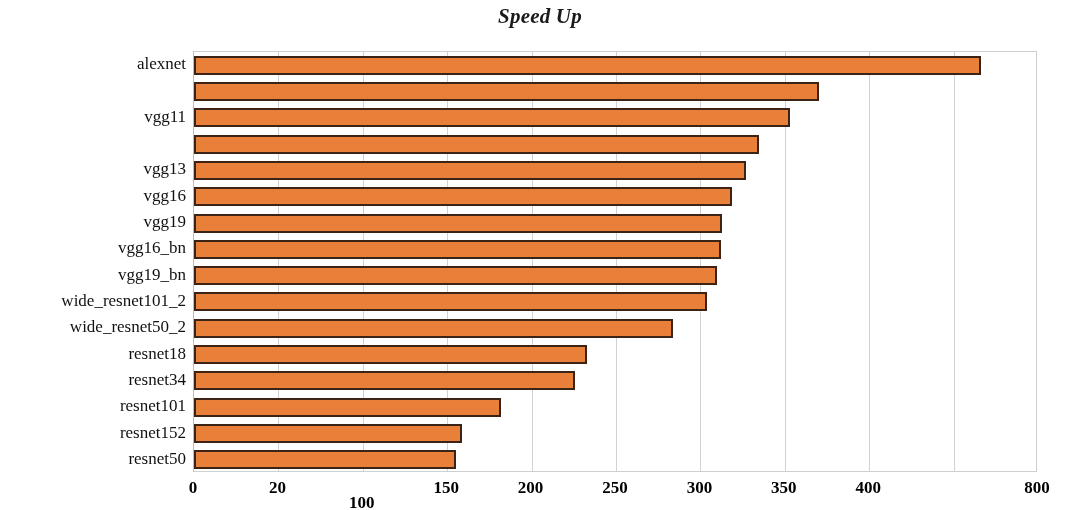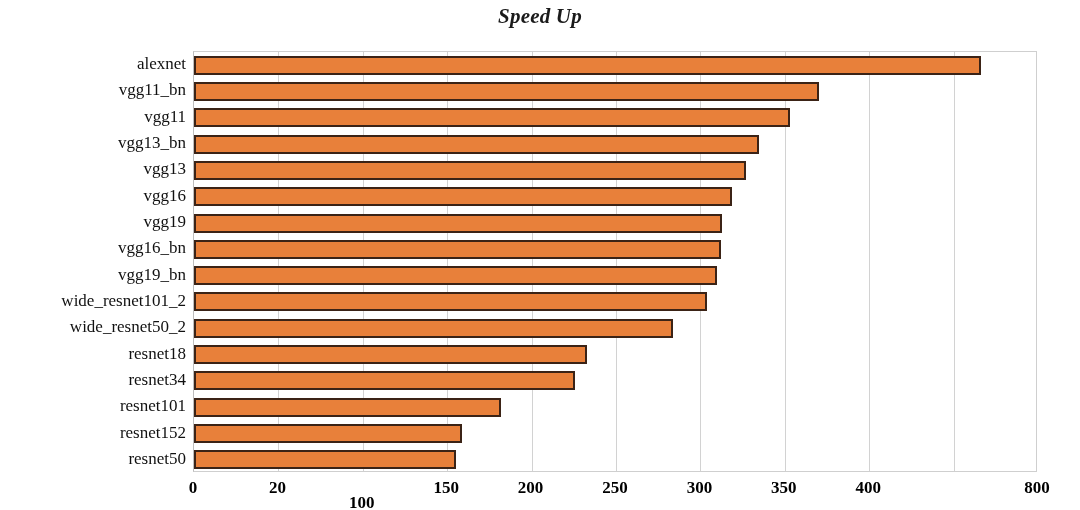--- a/index.html
+++ b/index.html
@@ -150,23 +150,21 @@
 </style>
 </head>
 <body>
 
 <div id="chart-root">
 
   <div class="chart-title">Speed Up</div>
 
   <div class="ylabels">
       <div class="ylabel" style="top: 4.15625px;">alexnet</div>
-      <div class="ylabel" style="top: 30.4688px;">vgg11_bn</div>
       <div class="ylabel" style="top: 56.7812px;">vgg11</div>
-      <div class="ylabel" style="top: 83.0938px;">vgg13_bn</div>
       <div class="ylabel" style="top: 109px; padding-left: 40px;">vgg13</div>
       <div class="ylabel" style="top: 135.719px; font-family: Liberation Serif, serif;">vgg16</div>
       <div class="ylabel" style="top: 162.031px;">vgg19</div>
       <div class="ylabel" style="top: 188.344px;">vgg16_bn</div>
       <div class="ylabel" style="top: 214.656px;">vgg19_bn</div>
       <div class="ylabel" style="top: 240.969px;">wide_resnet101_2</div>
       <div class="ylabel" style="top: 267.281px;">wide_resnet50_2</div>
       <div class="ylabel" style="top: 293.594px;">resnet18</div>
       <div class="ylabel" style="top: 319.906px;">resnet34</div>
       <div class="ylabel" style="top: 346.219px;">resnet101</div>

